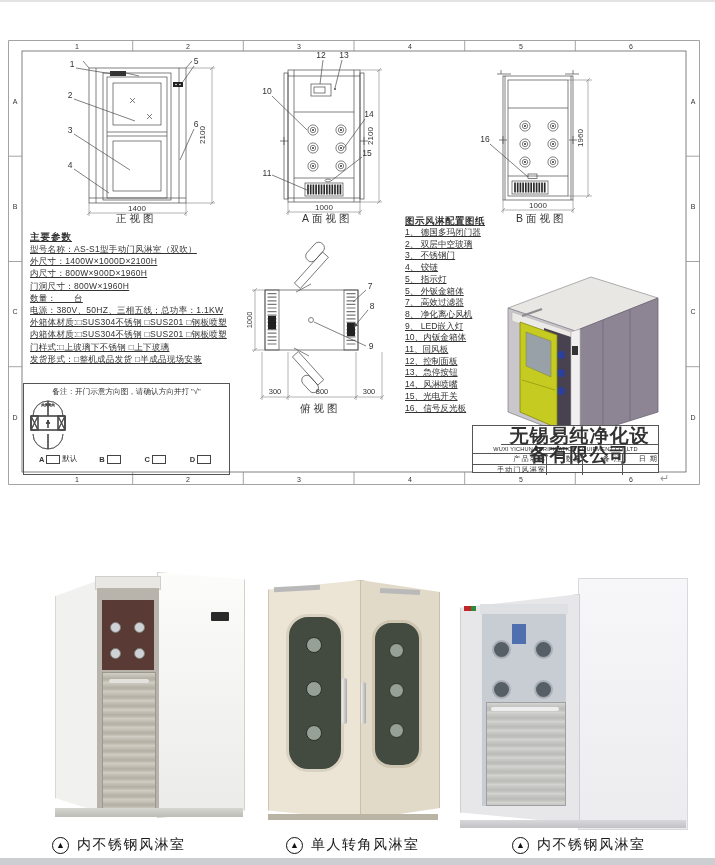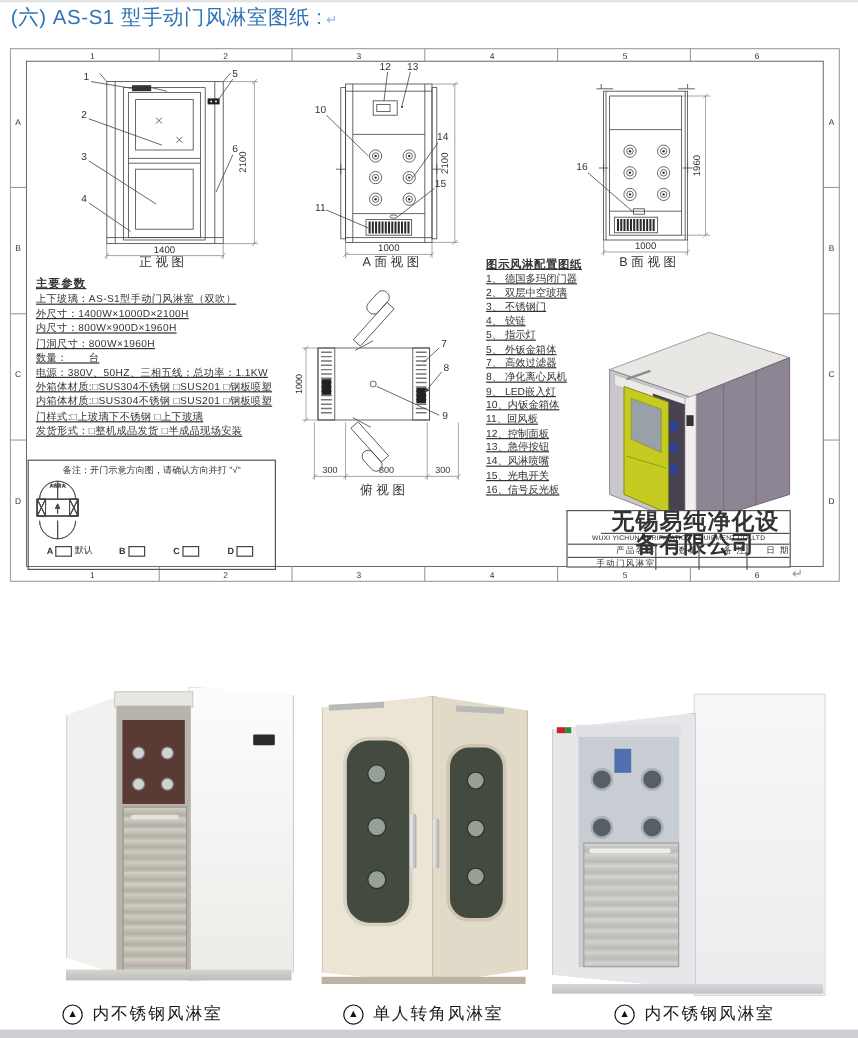--- a/index.html
+++ b/index.html
@@ -62,23 +62,20 @@
   .bottom-strip{position:absolute;left:0;top:858px;width:715px;height:7px;background:#cdced1;}
   .steel{background:repeating-linear-gradient(180deg,#d2cfc7 0,#c3bfb5 3px,#b3afa4 6px,#c9c5bb 9px);}
   .steel2{background:repeating-linear-gradient(180deg,#d5d5d3 0,#c6c6c3 3px,#babab6 6px,#cdcdca 9px);}
 </style>
 </head>
 <body>
 
 <div class="screen">
   <div class="win-edge"></div>
 
-  <div class="doc-title">
-    <span>(六) AS-S1 型手动门风淋室图纸 :</span><span class="pmark">↵</span>
-  </div>
 
   <div class="sheet">
     <svg width="692" height="445" viewBox="0 0 692 445">
       <defs>
         <marker id="arr" markerWidth="7" markerHeight="7" refX="5.5" refY="3" orient="auto">
           <path d="M0,0 L6,3 L0,6 z" fill="#4a4a4a"></path>
         </marker>
         <g id="noz">
           <circle r="5.1" class="ln"></circle>
             <circle r="2.7" class="ln"></circle>
@@ -274,21 +271,21 @@
         <polygon points="518,292 543,301 543,337 518,326" fill="#98a0a8" stroke="#84880e" stroke-width="0.5"></polygon>
         <line x1="514" y1="340" x2="547" y2="350" stroke="#84880e" stroke-width="0.6"></line>
         <polygon points="563,292 572,289 572,396 563,398" fill="#f1f0ee" stroke="#b5b2ba" stroke-width="0.6"></polygon>
         <rect x="564" y="306" width="6" height="9" fill="#333"></rect>
         <line x1="514" y1="276" x2="534" y2="269" stroke="#8c8c8c" stroke-width="2"></line>
       </g>
     </svg>
 
     <div class="tx" style="left:22px;top:190px;">
       <div class="ph">主要参数</div>
-      <div class="pl">上下玻璃：AS-S1型手动门风淋室（双吹）</div>
+      <div class="pl">型号名称：AS-S1型手动门风淋室（双吹）</div>
       <div class="pl">外尺寸：1400W×1000D×2100H</div>
       <div class="pl">内尺寸：800W×900D×1960H</div>
       <div class="pl">门洞尺寸：800W×1960H</div>
       <div class="pl">数量：　　台</div>
       <div class="pl">电源：380V、50HZ、三相五线；总功率：1.1KW</div>
       <div class="pl">外箱体材质:□SUS304不锈钢 □SUS201 □钢板喷塑</div>
       <div class="pl">内箱体材质:□SUS304不锈钢 □SUS201 □钢板喷塑</div>
       <div class="pl">门样式:□上玻璃下不锈钢 □上下玻璃</div>
       <div class="pl">发货形式：□整机成品发货 □半成品现场安装</div>
     </div>

